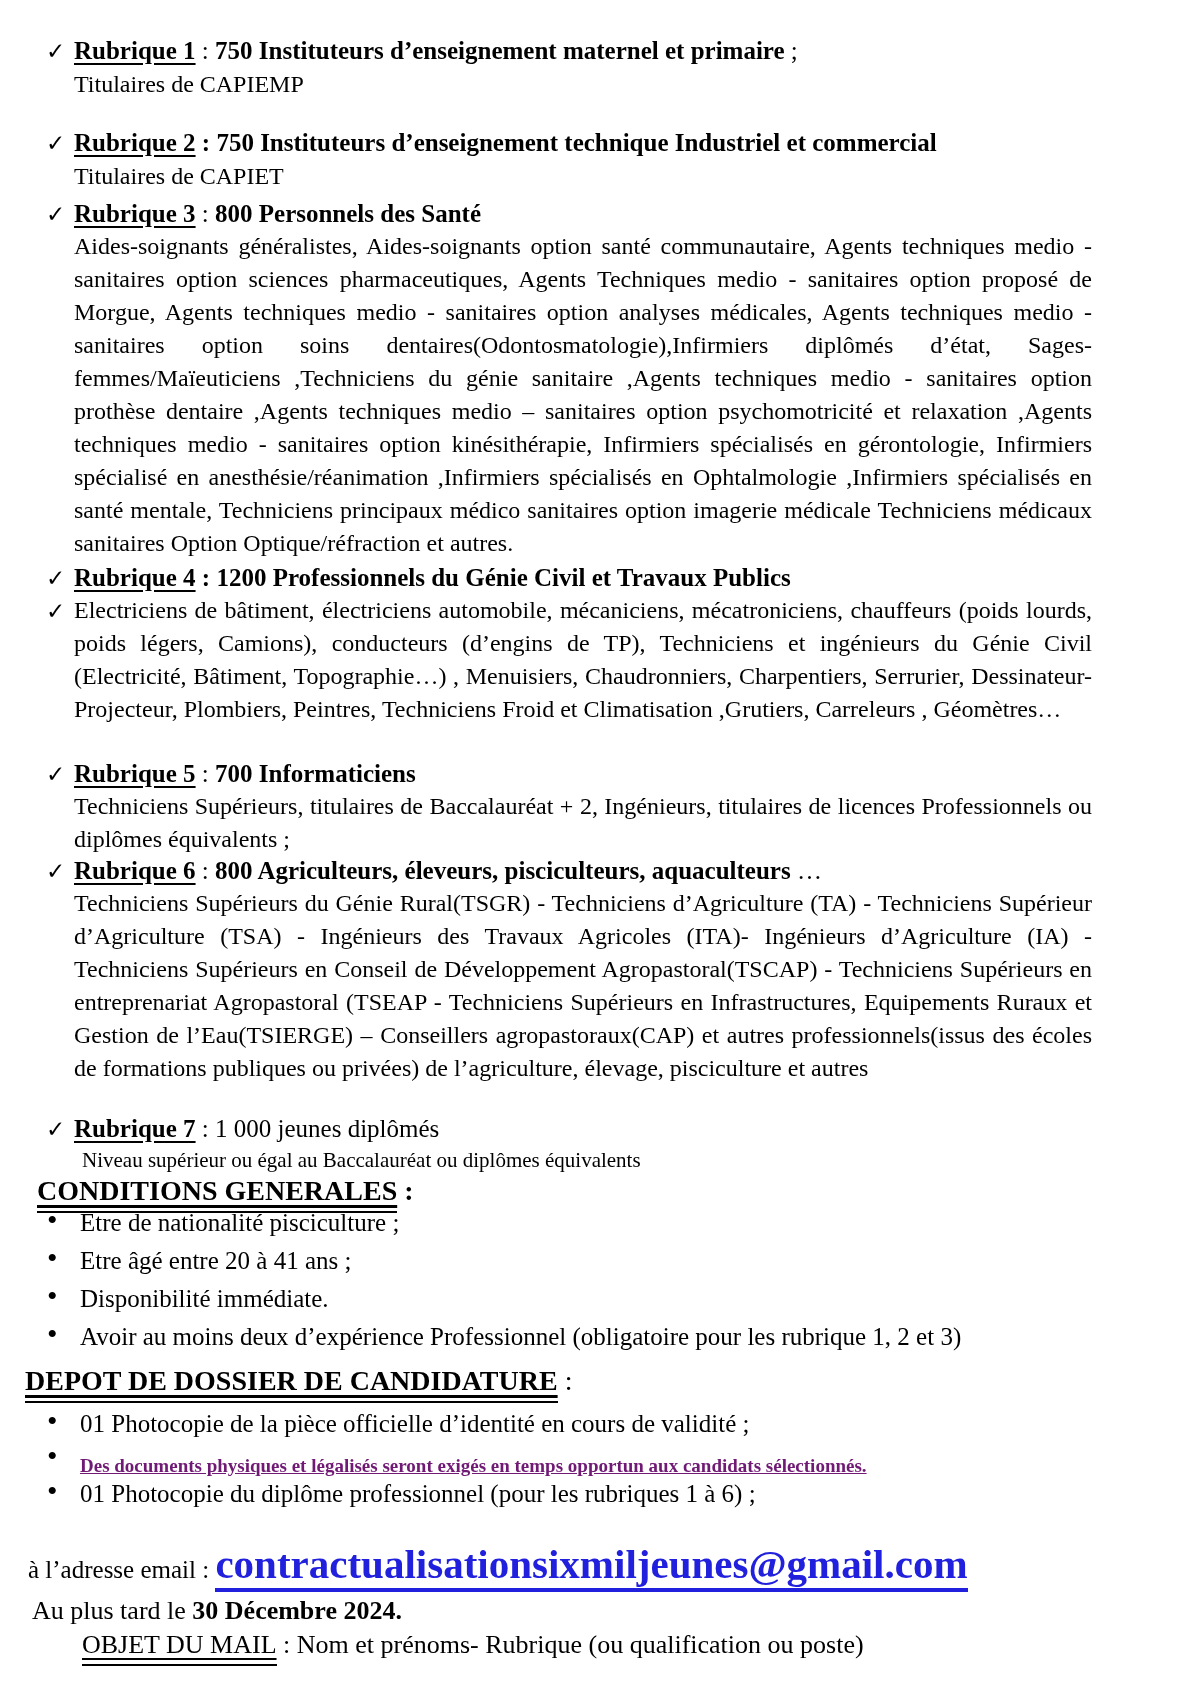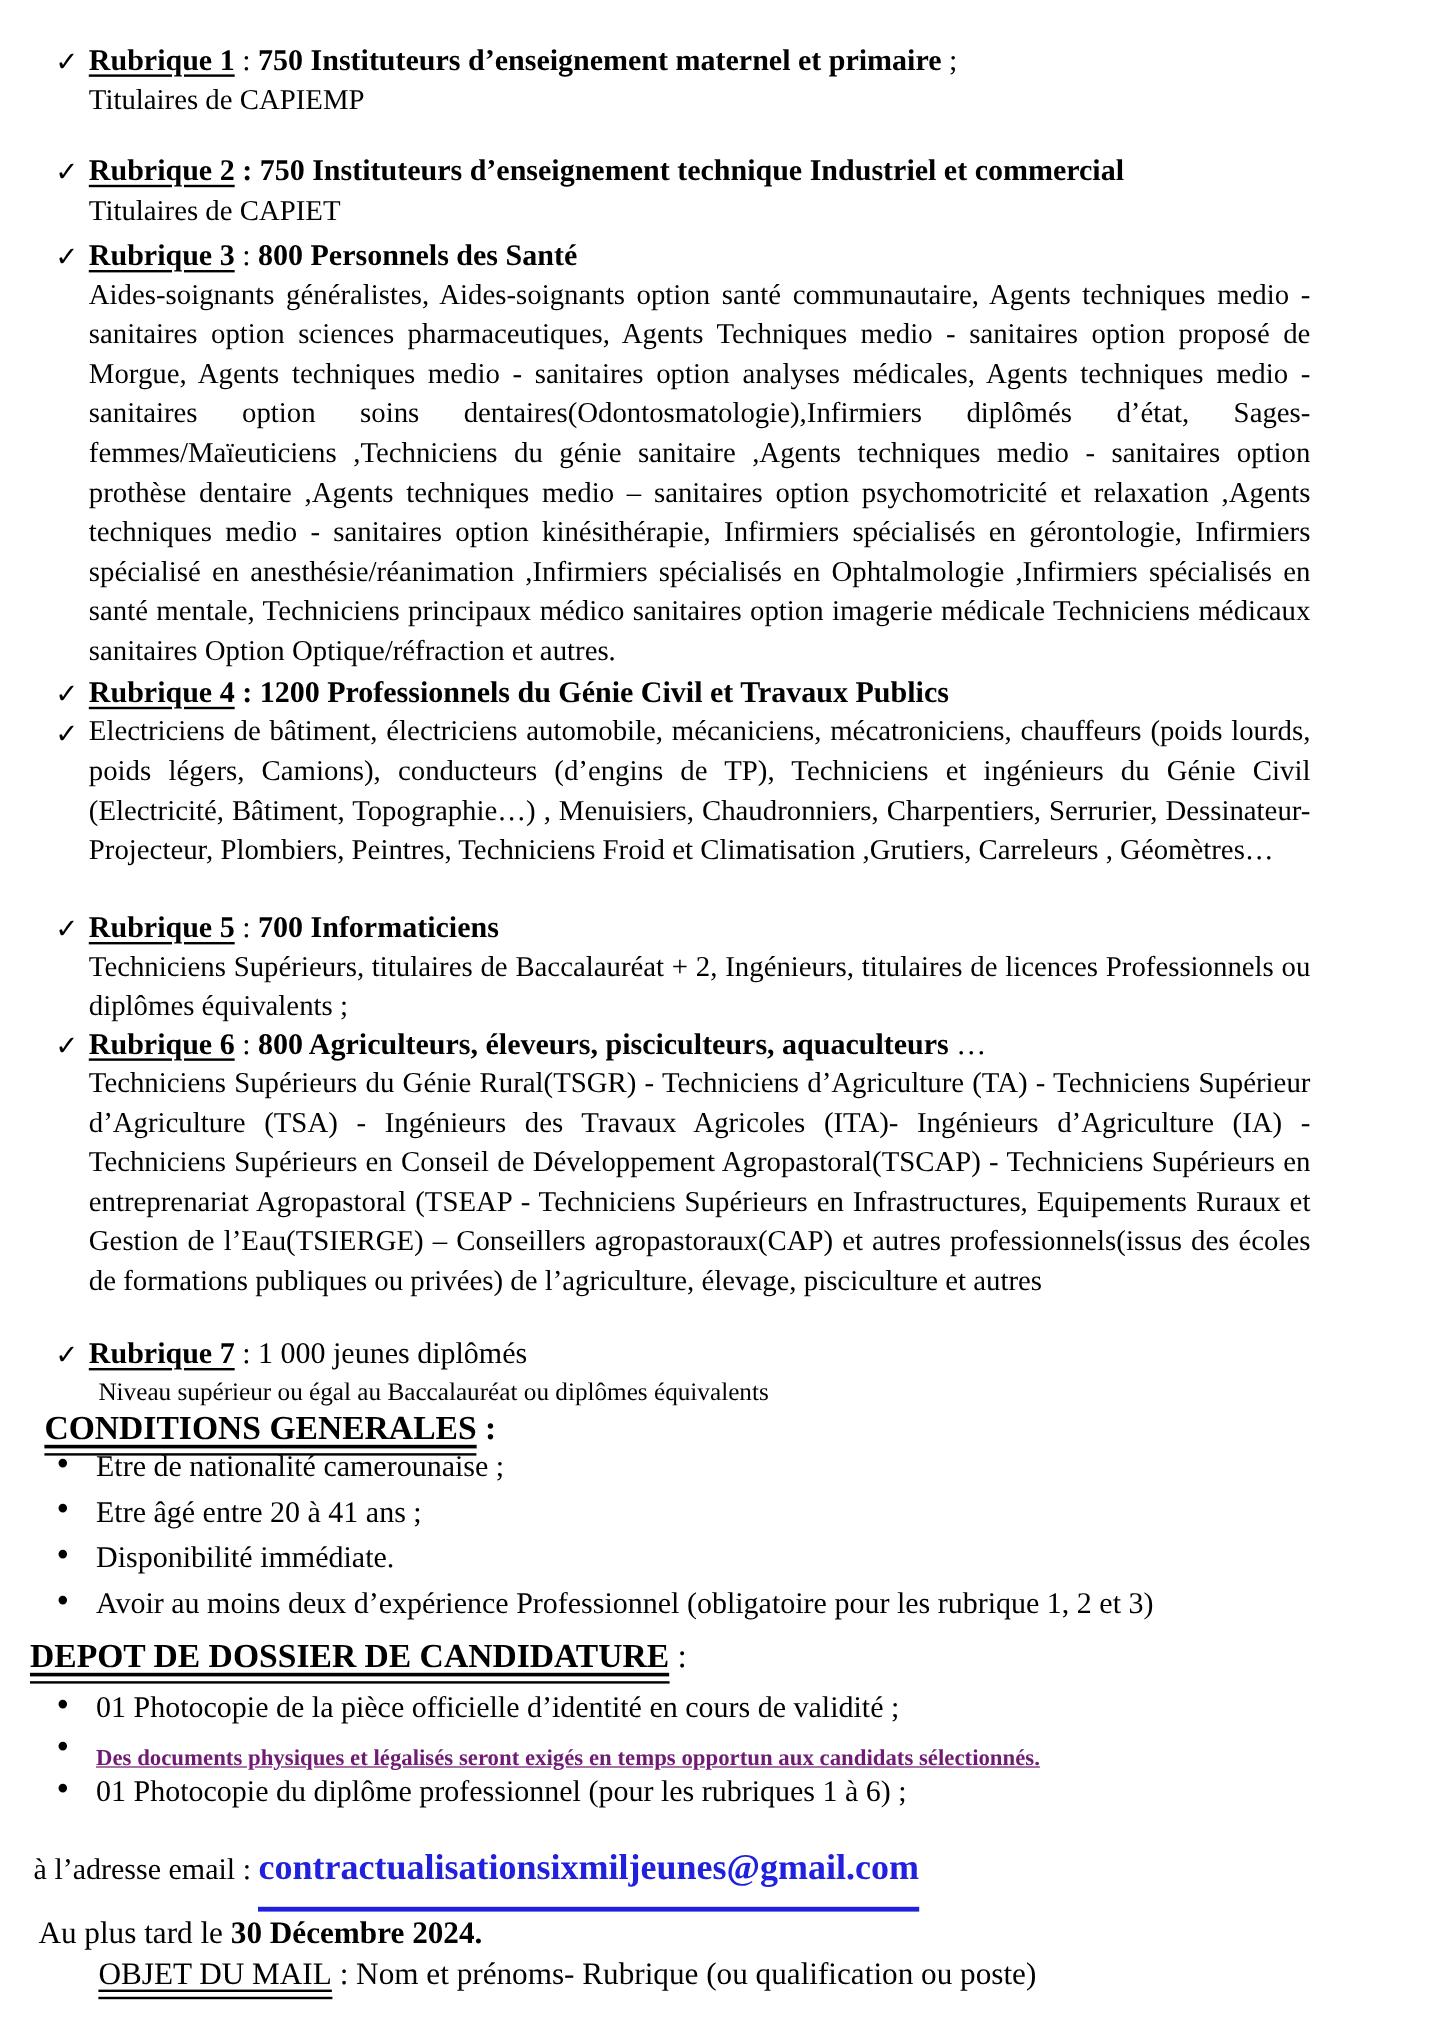--- a/index.html
+++ b/index.html
@@ -22,21 +22,21 @@
   .bighead{font-weight:bold;font-size:28px;line-height:34px;white-space:nowrap;}
   
   .blist{list-style:none;margin:0;padding:0;}
   .blist li{position:relative;padding-left:0;font-size:25px;line-height:33px;}
   .bdot{position:absolute;left:-33px;top:-3px;font-size:30px;}
   .cond-list li{height:38px;}
   .depot-list li{height:35px;}
   .rednote{left:80px;font-weight:bold;font-size:19px;line-height:24px;}
   .emailrow{left:28px;white-space:nowrap;}
   .email-prefix{font-size:25px;}
-  .email-link{font-weight:bold;font-size:30px;letter-spacing:0px;border-bottom:4px solid currentColor;padding-bottom:16px;}
+  .email-link{font-weight:bold;font-size:41px;letter-spacing:0px;border-bottom:4px solid currentColor;padding-bottom:1px;}
   .deadline{left:32px;font-size:26px;line-height:33px;}
   .objet{left:82px;font-size:26px;line-height:33px;font-weight:normal;white-space:nowrap;}
   .objet .dblu{text-decoration-thickness:2px;}
   
   .logo{top:8px;right:16px;text-align:right;font-family:"DejaVu Sans","Liberation Sans",sans-serif;}
   .logo-main{
     display:block;font-weight:bold;font-size:46px;line-height:46px;letter-spacing:1px;
     -webkit-text-stroke:2px #23238c;
     text-shadow:0 0 3px #ffffff,0 0 5px #ffffff;
   }
@@ -82,21 +82,21 @@
 
   <div class="abs rhead" style="top:1112px;">
     <span class="check">✓</span><span class="rlabel">Rubrique 7</span><span class="sep"> : </span><span style="font-weight:normal;">1 000 jeunes diplômés</span>
   </div>
   <div class="abs bighead" style="top:1174px;left:37px;">
     <span class="dblu">CONDITIONS GENERALES</span><span> :</span>
   </div>
 
   <div class="abs subsmall" style="top:1146px;">Niveau supérieur ou égal au Baccalauréat ou diplômes équivalents</div>
   <ul class="abs blist cond-list" style="top:1206px;left:80px;">
-    <li><span class="bdot">•</span><span>Etre de nationalité camerounaise ;</span></li>
+    <li><span class="bdot">•</span><span>Etre de nationalité pisciculture ;</span></li>
     <li><span class="bdot">•</span><span>Etre âgé entre 20 à 41 ans ;</span></li>
     <li><span class="bdot">•</span><span>Disponibilité immédiate.</span></li>
     <li><span class="bdot">•</span><span>Avoir au moins deux d’expérience Professionnel (obligatoire pour les rubrique 1, 2 et 3)</span></li>
   </ul>
 
   <div class="abs bighead" style="top:1364px;left:25px;">
     <span class="dblu">DEPOT DE DOSSIER DE CANDIDATURE</span><span style="font-weight:normal;"> :</span>
   </div>
   <ul class="abs blist depot-list" style="top:1407px;left:80px;">
     <li><span class="bdot">•</span><span>01 Photocopie de la pièce officielle d’identité en cours de validité ;</span></li>

